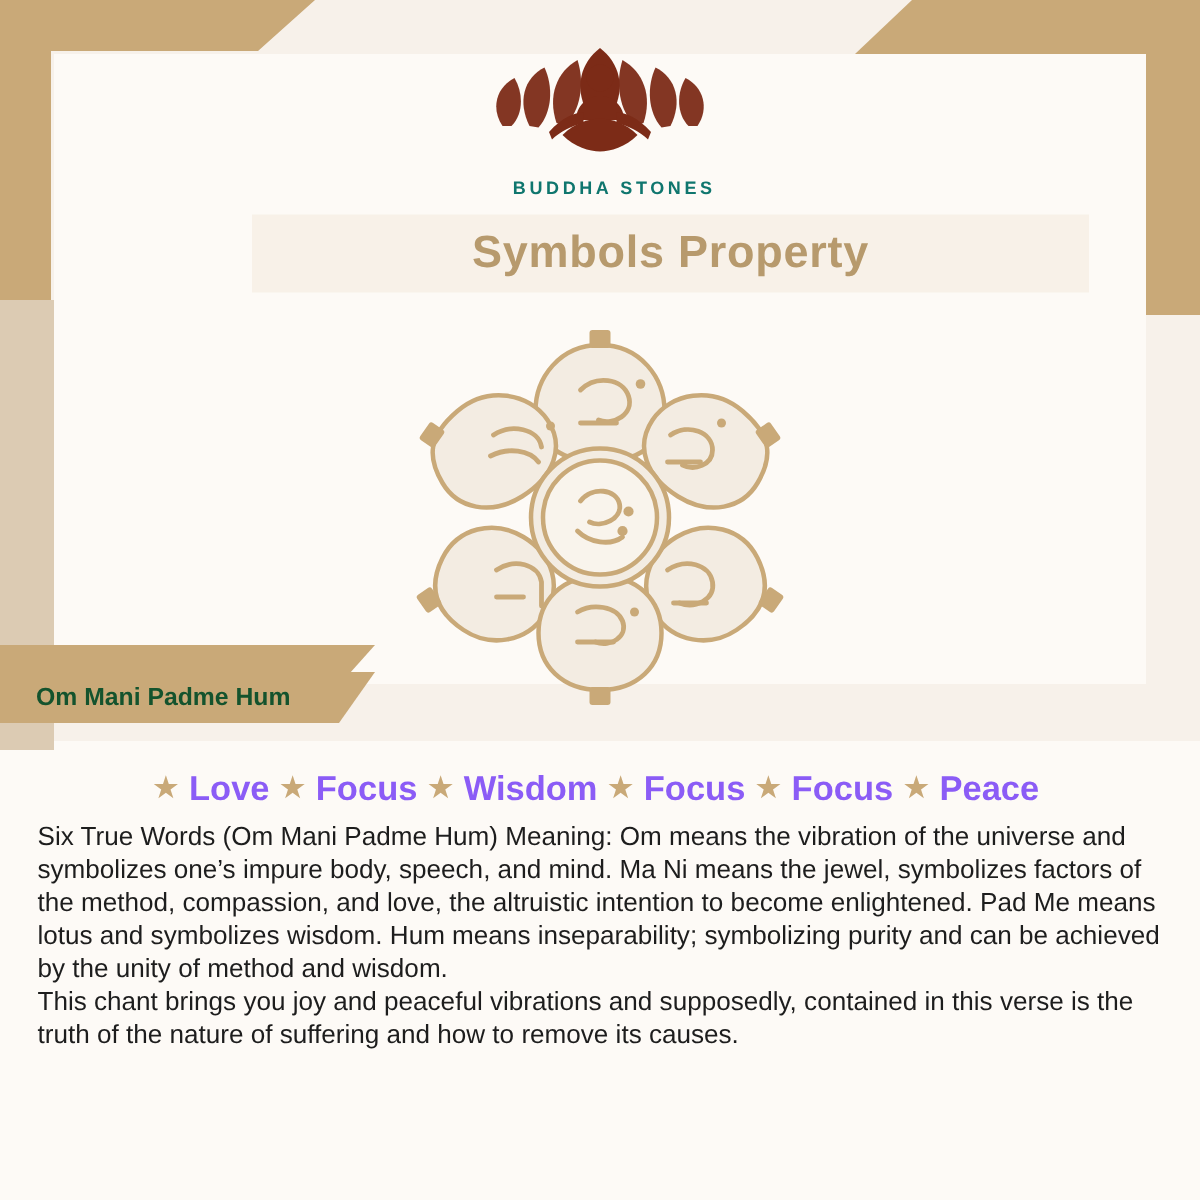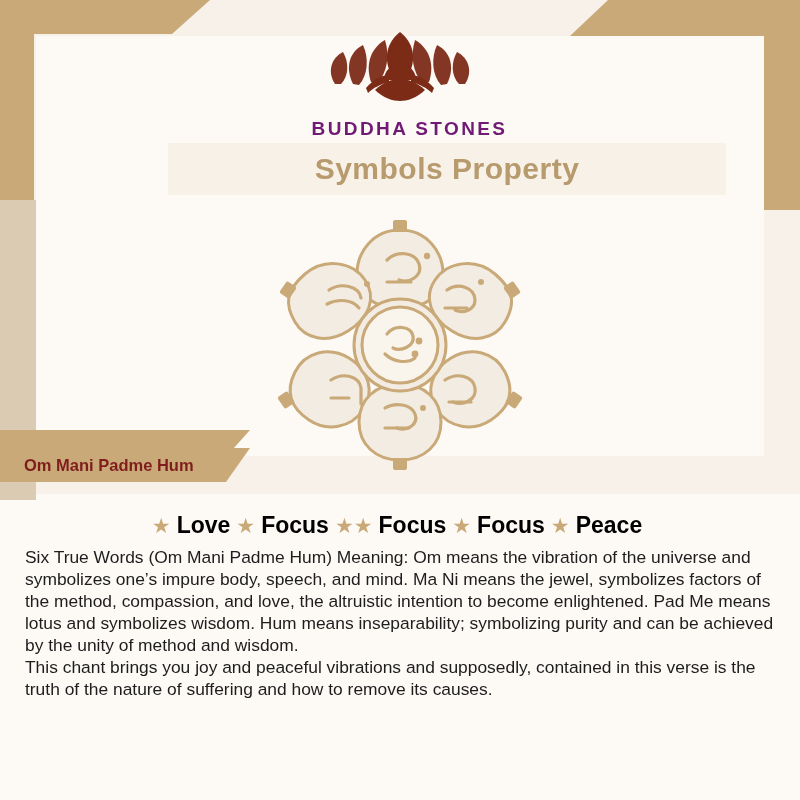--- a/index.html
+++ b/index.html
@@ -75,24 +75,24 @@
     display: flex;
     flex-direction: column;
     align-items: center;
   }
   .logo-mark {
     width: 190px;
     height: 96px;
   }
   .logo-text {
     margin-top: 4px;
-    font-size: 19px;
+    font-size: 12px;
     font-weight: bold;
     letter-spacing: 2.4px;
-    color: #701a75;
+    color: #0f766e;
     font-family: "Liberation Sans", sans-serif;
     margin-left: 19px;
   }
 
   
   .title-band {
     position: absolute;
     left: 168px; top: 143px;
     width: 558px; height: 52px;
     background: #f8f1e8;
@@ -117,21 +117,21 @@
     height: 265px;
   }
 
   
   .tag {
     position: absolute;
     left: 0; top: 448px;
     height: 34px;
     padding: 0 22px 0 24px;
     background: #c9a978;
-    color: #7f1d1d;
+    color: #14532d;
     font-size: 16.5px;
     font-weight: bold;
     display: flex;
     align-items: center;
     clip-path: polygon(0 0, 250px 0, 226px 34px, 0 34px);
     width: 250px;
     box-sizing: border-box;
   }
 
   
@@ -140,21 +140,21 @@
     left: 0; right: 0;
     top: 512px;
     display: flex;
     align-items: center;
     justify-content: center;
     gap: 0px;
   }
   .kw {
     font-size: 23px;
     font-weight: bold;
-    color: #000000;
+    color: #8b5cf6;
     padding: 0 6px;
   }
   .kw-star {
     color: #c9a978;
     font-size: 21px;
     line-height: 1;
   }
 
   
   .body-text {
@@ -281,20 +281,21 @@
   <div class="tag">
     <span>Om Mani Padme Hum</span>
   </div>
 
   <div class="keywords">
     <span class="kw-star">★</span>
     <span class="kw">Love</span>
     <span class="kw-star">★</span>
     <span class="kw">Focus</span>
     <span class="kw-star">★</span>
+    <span class="kw">Wisdom</span>
     <span class="kw-star">★</span>
     <span class="kw">Focus</span>
     <span class="kw-star">★</span>
     <span class="kw">Focus</span>
     <span class="kw-star">★</span>
     <span class="kw">Peace</span>
   </div>
 
   <div class="body-text">
     <p>Six True Words (Om Mani Padme Hum) Meaning: Om means the vibration of the universe and symbolizes one’s impure body, speech, and mind. Ma Ni means the jewel, symbolizes factors of the method, compassion, and love, the altruistic intention to become enlightened. Pad Me means lotus and symbolizes wisdom. Hum means inseparability; symbolizing purity and can be achieved by the unity of method and wisdom.</p>

